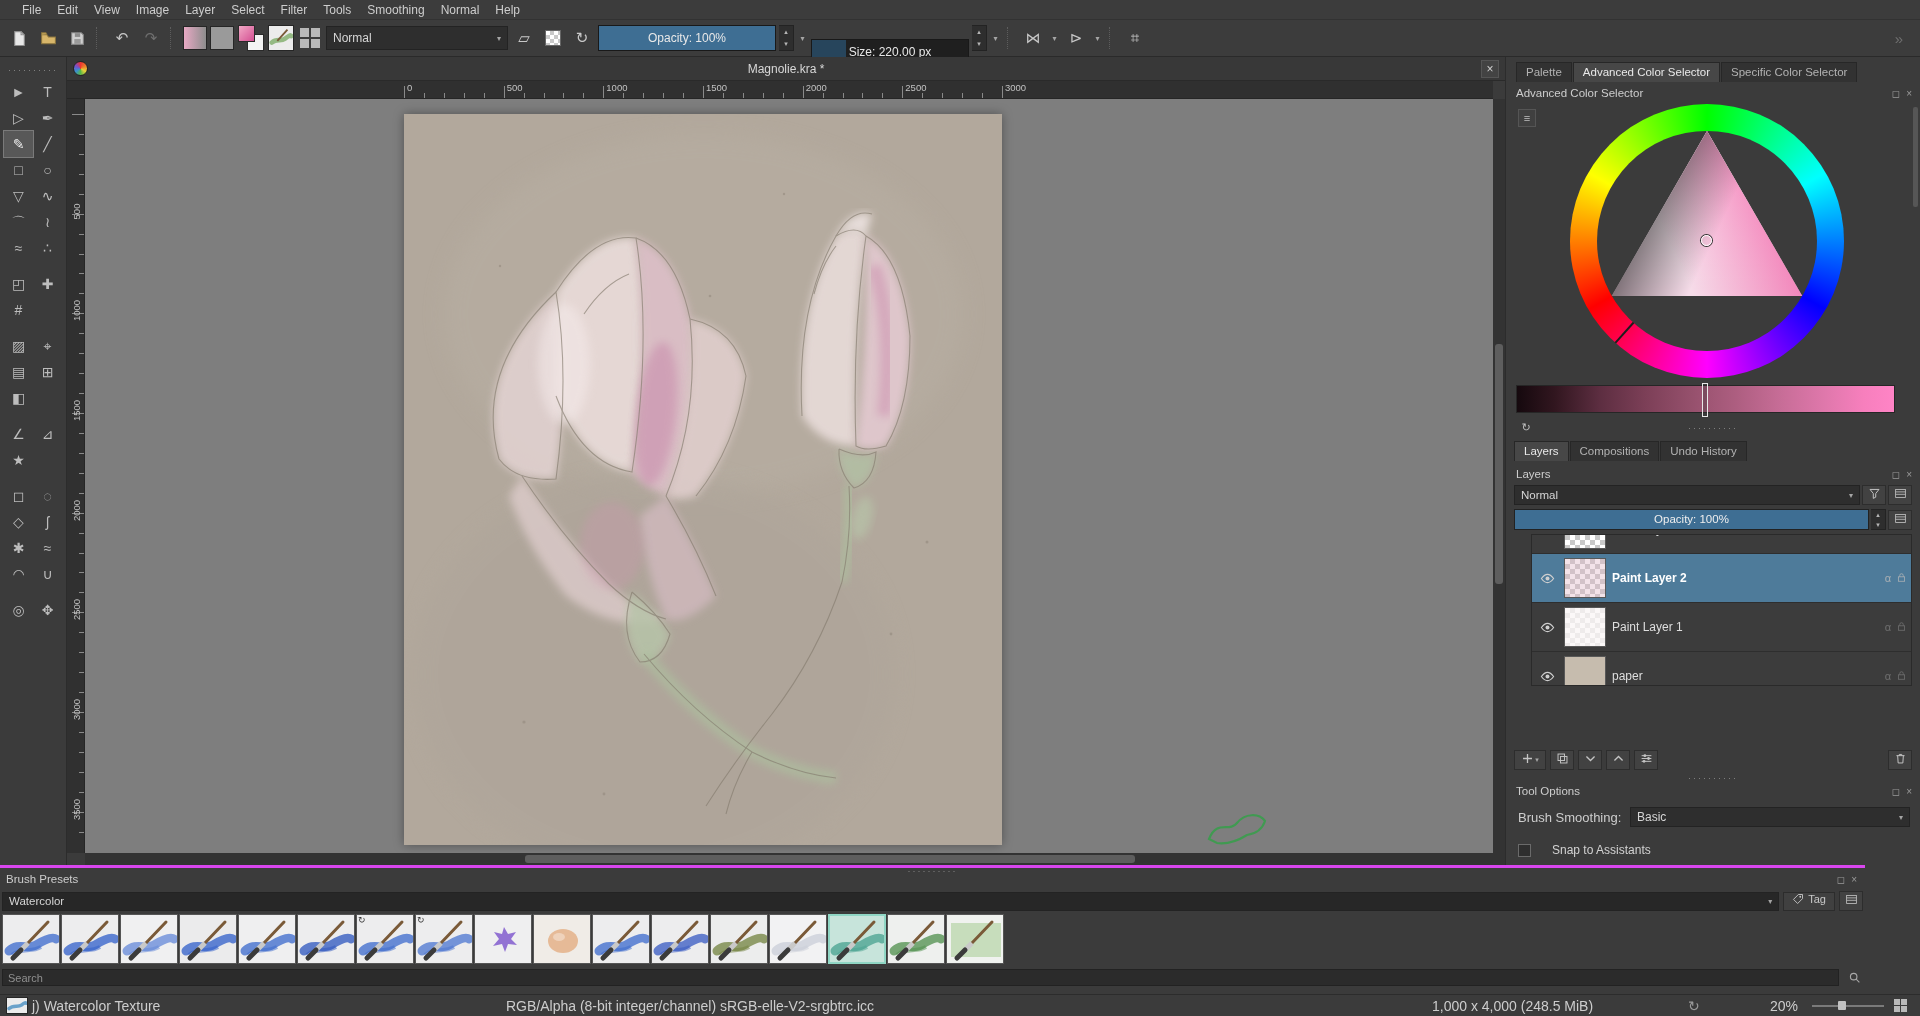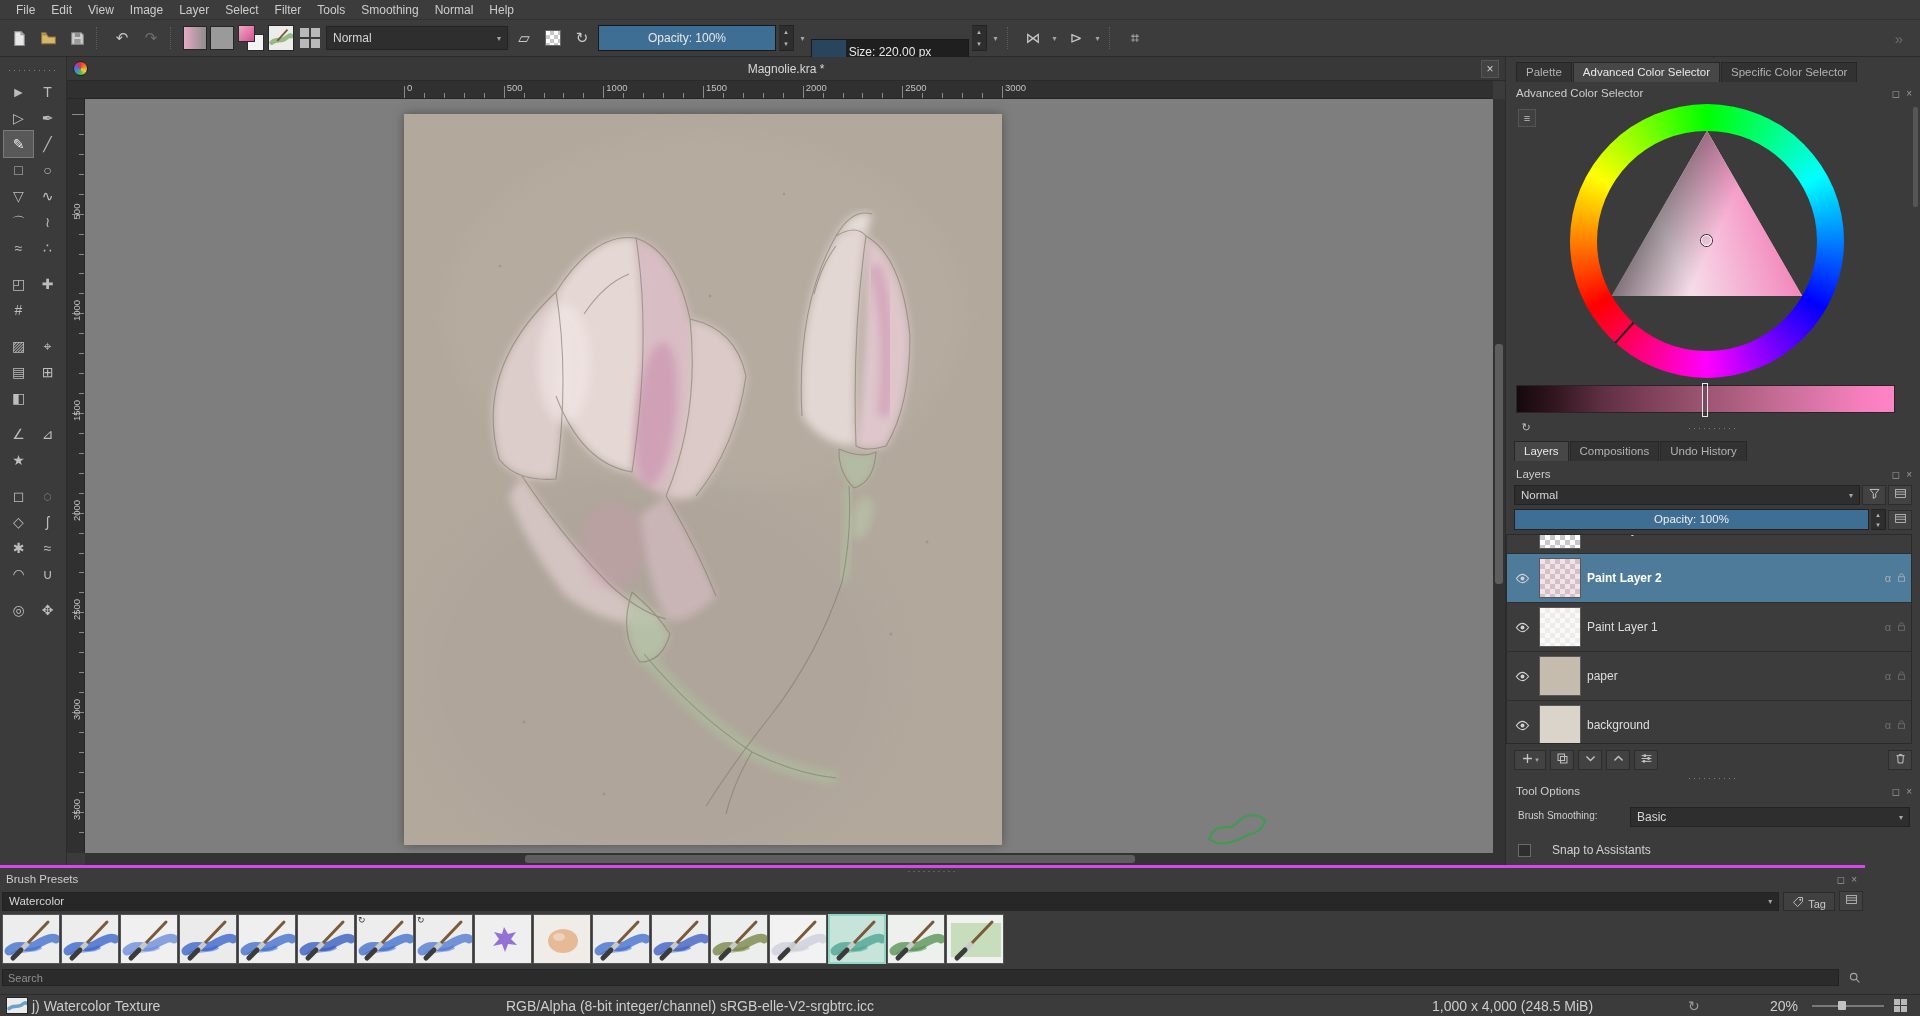--- a/index.html
+++ b/index.html
@@ -2,21 +2,21 @@
 <html><head>
 <meta charset="utf-8">
 <style>
   * { box-sizing: border-box; margin: 0; padding: 0; }
   html,body { width:1920px; height:1016px; overflow:hidden; background:#2e2e2e;
     font-family:"Liberation Sans", sans-serif; font-size:12px; color:#d2d2d2; user-select:none; }
   #app { position:relative; width:1920px; height:1016px; background:#3b3b3b; }
 
   
   #menubar { position:absolute; left:0; top:0; width:1920px; height:20px; background:#3c3c3c;
-    border-bottom:1px solid #323232; display:flex; align-items:center; padding-left:8px; }
+    border-bottom:1px solid #323232; display:flex; align-items:center; padding-left:14px; }
   .menu-item { padding:2px 8px; color:#cdcdcd; font-size:12px; cursor:default; }
 
   
   #toolbar { position:absolute; left:0; top:20px; width:1920px; height:37px; background:#3c3c3c;
     border-bottom:1px solid #2a2a2a; display:flex; align-items:center; padding-left:6px; gap:3px; }
   .tb-btn { width:26px; height:26px; display:flex; align-items:center; justify-content:center;
     color:#c8c8c8; font-size:15px; border-radius:2px; }
   .tb-btn.dim { color:#6f6f6f; }
   .tb-sep { width:7px; height:22px; border-left:1px dotted #5d5d5d; margin:0 3px; }
   .swatch { width:24px; height:24px; border:1px solid #262626; }
@@ -112,53 +112,53 @@
   .grip { position:absolute; left:0; right:0; text-align:center; color:#8a8a8a; font-size:9px; letter-spacing:2px; }
   .grip::after { content:"··········"; }
   .drow { position:absolute; left:8px; right:8px; display:flex; align-items:center; gap:2px; }
   .drow .dd { flex:1; height:20px; font-size:11.5px; }
   .dslider { position:relative; flex:1; height:21px; background:#2a2a2a; border:1px solid #222; overflow:hidden; }
   .dslider .fill { position:absolute; left:0; top:0; bottom:0; background:#3e6e93; }
   .dslider .lab { position:relative; display:block; text-align:center; line-height:19px; font-size:11.5px; color:#eee; }
   .spin.small { height:21px; }
   .spin.small span { line-height:9px; }
 
-  #layer-list { position:absolute; left:0; right:8px; top:477px; height:210px; overflow:hidden;
+  #layer-list { position:absolute; left:25px; right:8px; top:477px; height:152px; overflow:hidden;
     background:#ef4444; border:1px solid #2a2a2a; }
   .layer-row { height:49px; display:flex; align-items:center; gap:6px; padding:0 4px;
     border-bottom:1px solid #2e2e2e; background:#3c3c3c; }
   .layer-row.selected { background:#4e7b9a; }
   .eye-btn { width:22px; color:#cfcfcf; display:flex; justify-content:center; }
   .layer-thumb { position:relative; width:42px; height:40px; border:1px solid #585858; overflow:hidden; background:#fff; }
   .thumb-tint { position:absolute; inset:0; }
   .checker { background:repeating-conic-gradient(#c9c9c9 0% 25%, #ffffff 0% 50%); background-size:10px 10px; }
   .layer-name { flex:1; font-size:12px; color:#dedede; white-space:nowrap; overflow:hidden; }
   .layer-row.selected .layer-name { color:#fff; }
   .layer-row-icons { display:flex; gap:5px; align-items:center; color:#b8b8b8; opacity:.4; font-size:11px; }
   .layer-row.selected .layer-row-icons { opacity:.85; }
   #layer-buttons { position:absolute; left:8px; right:8px; top:692px; height:22px; display:flex; gap:4px; align-items:center; }
   .lb { width:24px; height:20px; display:flex; align-items:center; justify-content:center; color:#c4c4c4;
     background:#424242; border:1px solid #2d2d2d; }
   .lb .x-caret { font-size:7px; margin-left:1px; color:#a5a5a5; }
   #lb-spacer { flex:1; }
 
-  .opt-label { position:absolute; color:#cdcdcd; font-size:10px; }
+  .opt-label { position:absolute; color:#cdcdcd; font-size:13px; }
   #smooth-dd { position:absolute; left:124px; right:10px; top:750px; height:20px; }
   #snap-row { position:absolute; left:12px; top:786px; display:flex; align-items:center; gap:21px; }
   #snap-check { width:13px; height:13px; border:1px solid #6a6a6a; background:#2e2e2e; }
   #dock-scroll { position:absolute; right:2px; top:50px; width:5px;height:100px; background:#565656; border-radius:2px; }
 
   
   #brush-docker { position:absolute; left:0; top:865px; width:1865px; height:129px; background:#3b3b3b;
     border-top:3px solid #d946ef; }
   #bp-title-row { position:absolute; left:6px; right:8px; top:5px; display:flex; align-items:center;
     color:#cdcdcd; font-size:11.5px; }
   #bp-tag-row { position:absolute; left:2px; right:2px; top:23px; height:20px; display:flex; gap:4px; align-items:center; }
   #bp-tag-row .dd { flex:1; height:19px; background:#272727; font-size:11.5px; }
-  #tag-btn { display:flex; align-items:flex-end; gap:4px; height:19px; padding:0 8px; background:#404040;
+  #tag-btn { display:flex; align-items:flex-start; gap:4px; height:19px; padding:0 8px; background:#404040;
     border:1px solid #2c2c2c; color:#c8c8c8; font-size:11px; }
   #bp-tiles { position:absolute; left:2px; top:46px; height:51px; display:flex; gap:1px; }
   .bp-tile { position:relative; width:58px; height:50px; border:1px solid #555; overflow:hidden; }
   .bp-tile.selected { outline:2px solid #8fd6c4; outline-offset:-2px; }
   .bp-dirty { position:absolute; left:1px; top:0; font-size:9px; color:#333; }
   #bp-search-row { position:absolute; left:2px; right:26px; top:101px; height:17px; display:flex; }
   #bp-search { flex:1; background:#2b2b2b; border:1px solid #222; color:#cfcfcf; font-size:11px;
     padding:0 5px; font-family:"Liberation Sans",sans-serif; }
   #bp-search::placeholder { color:#8f8f8f; }
   #bp-search-icon { position:absolute; right:-22px; top:2px; color:#a8a8a8; }

